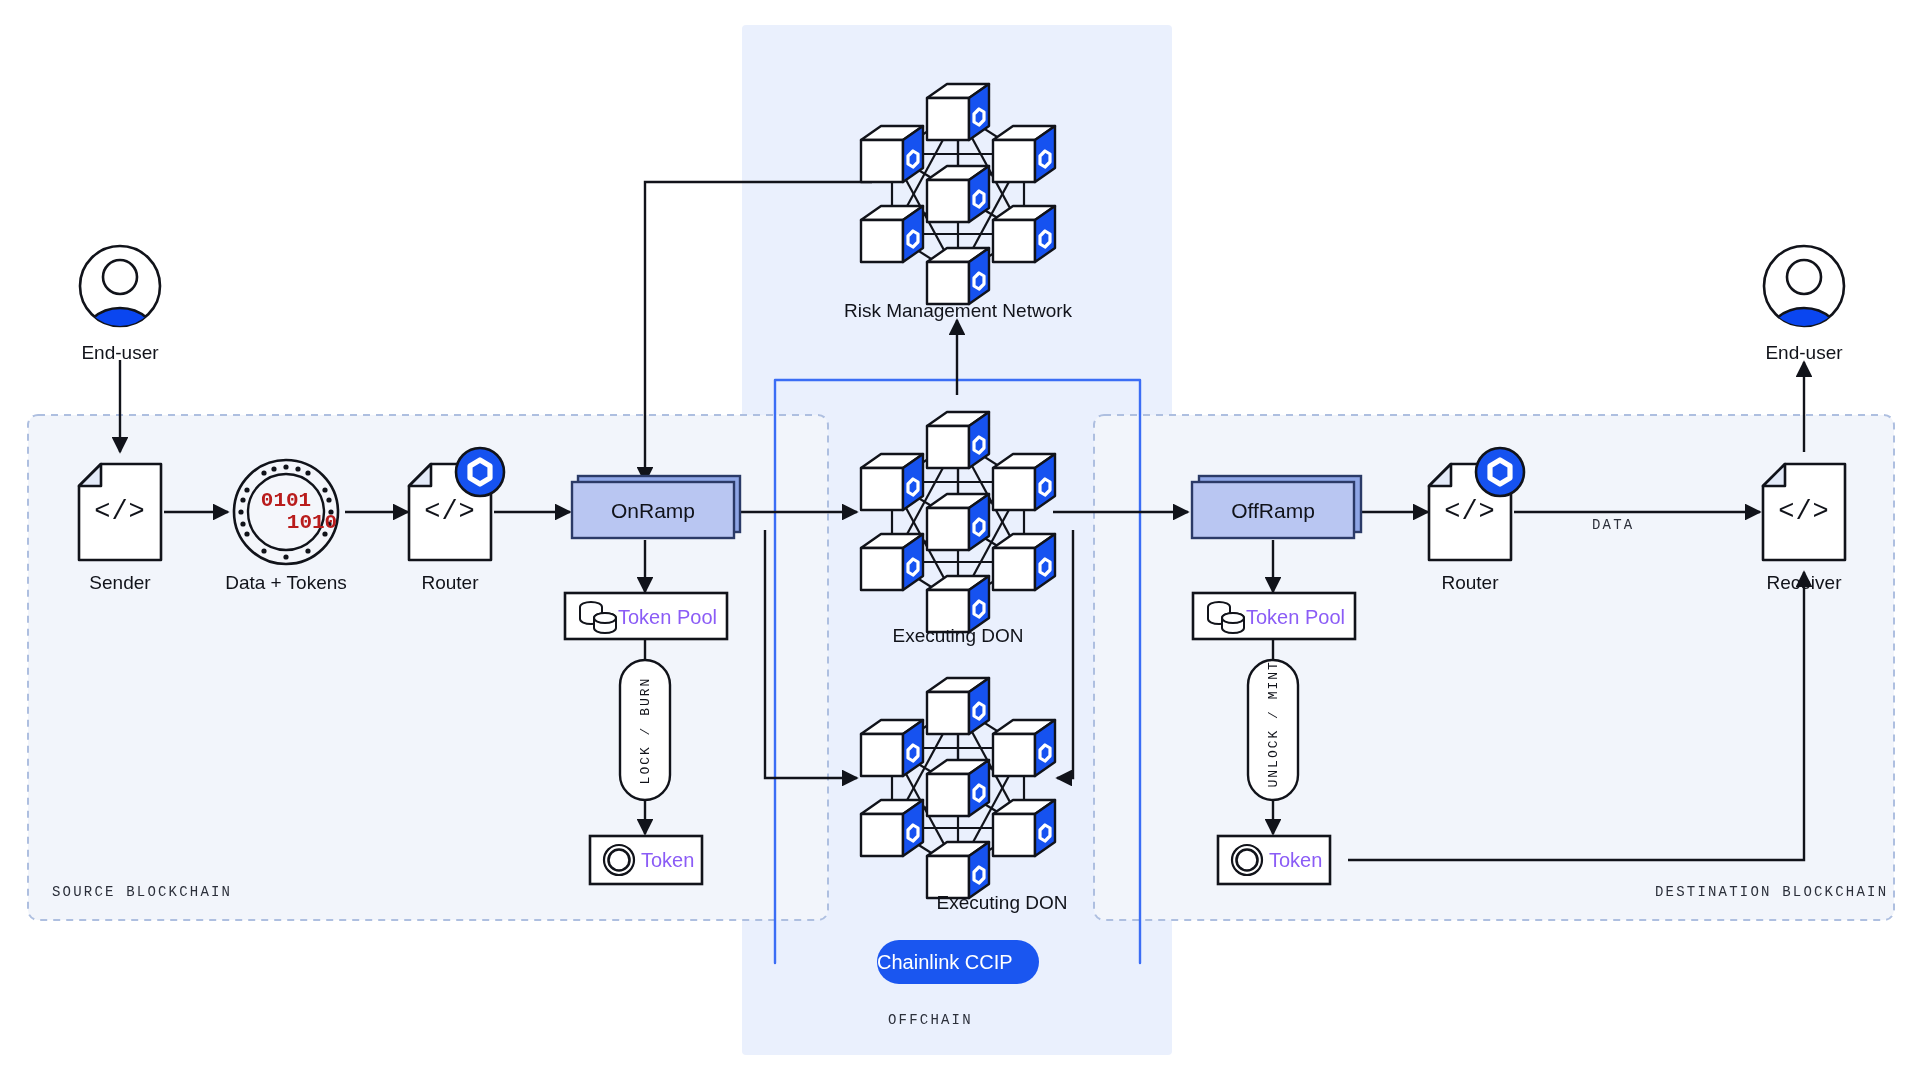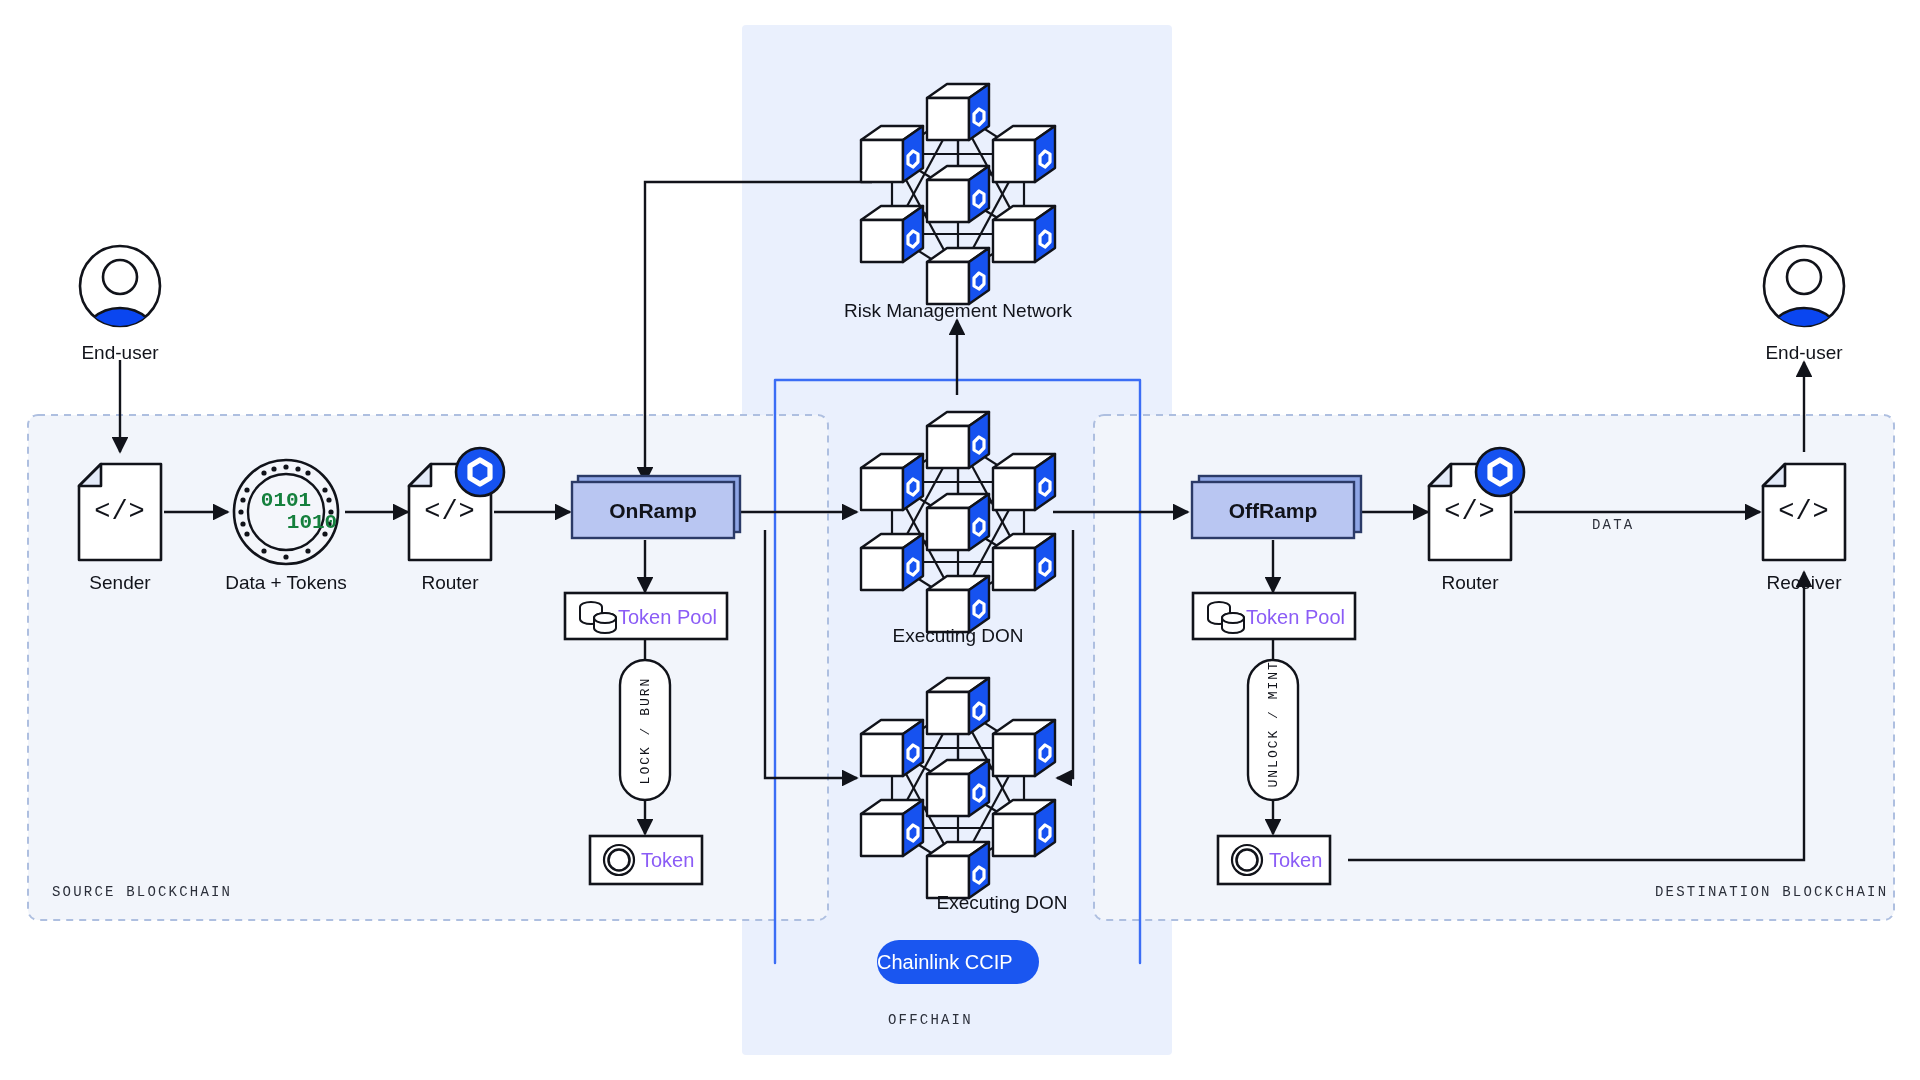--- a/index.html
+++ b/index.html
@@ -11,23 +11,23 @@
   .lbl{position:absolute;font-family:"Liberation Sans",sans-serif;
        font-size:19px;color:#11131a;white-space:nowrap;text-align:center;}
   .lbl.mono{font-family:"Liberation Mono",monospace;font-size:14px;
             letter-spacing:2.2px;color:#2b2f3a;}
   .nodelabel{font-size:19px;}
   .ccip-text{position:absolute;color:#ffffff;font-size:20px;white-space:nowrap;}
   .caplabel{position:absolute;font-family:"Liberation Mono",monospace;
             font-size:13px;letter-spacing:2px;color:#11131a;
             transform-origin:center center;white-space:nowrap;}
   .boxtext{position:absolute;font-size:20px;color:#8b5cf6;white-space:nowrap;}
-  .ramptext{position:absolute;font-size:21px;color:#11131a;white-space:nowrap;font-weight:bold;}
+  .ramptext{position:absolute;font-size:21px;color:#11131a;white-space:nowrap;}
   .binary{position:absolute;font-family:"Liberation Mono",monospace;
-          font-size:21px;line-height:1.05;color:#15803d;text-align:center;
+          font-size:21px;line-height:1.05;color:#b91c1c;text-align:center;
           white-space:pre;font-weight:700;}
   .codeglyph{position:absolute;font-family:"Liberation Mono",monospace;
              font-size:27px;color:#11131a;white-space:nowrap;letter-spacing:1px;}
 </style>
 </head>
 <body>
 
 <div id="stage">
 
   <svg id="canvas" viewBox="0 0 1920 1080">

